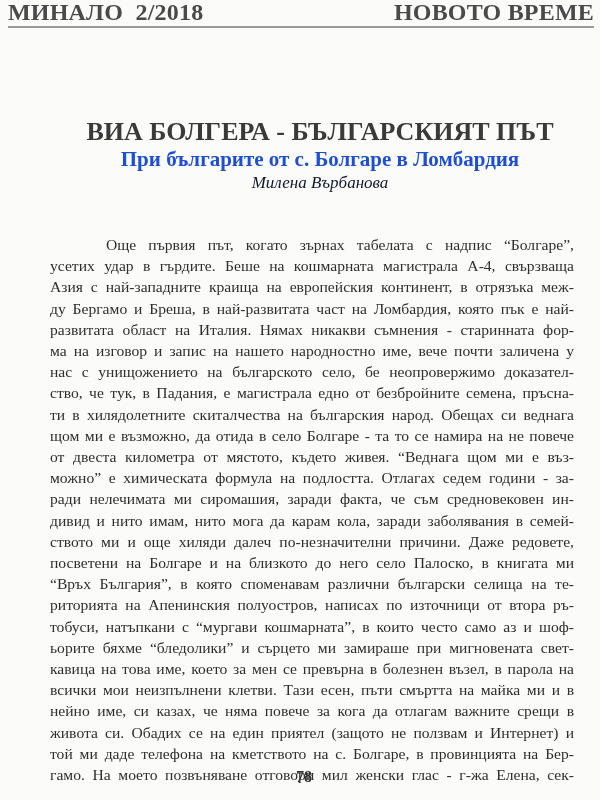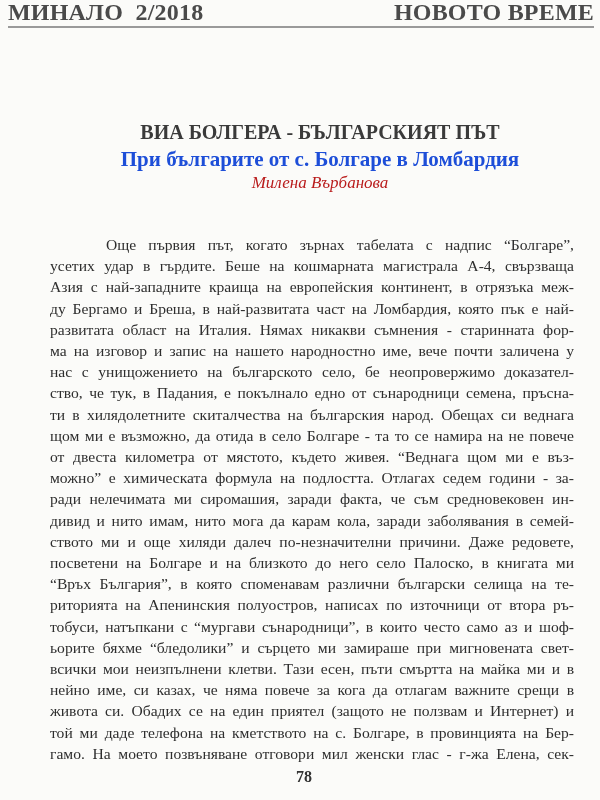--- a/index.html
+++ b/index.html
@@ -17,29 +17,29 @@
     font-weight: bold; font-size: 24px; color: #4a4a4a;
     letter-spacing: 0.2px;
     line-height: 24px;
   }
   .header-rule {
     position: absolute; left: 8px; right: 6px; top: 26px;
     height: 2px; background: #9a9a9a;
   }
   .title-block { position: absolute; left: 0; right: 0; top: 118px; text-align: center; }
   .title {
-    font-weight: bold; font-size: 20px; color: #3a3a3a; line-height: 28px;
+    font-weight: bold; font-size: 26px; color: #3a3a3a; line-height: 28px;
     margin-left: 40px;
   }
   .subtitle {
     font-weight: bold; font-size: 21px; color: #1d4ed8; line-height: 26px;
     margin-left: 40px;
   }
   .author {
-    font-style: italic; font-size: 17px; color: #b91c1c; line-height: 22px;
+    font-style: italic; font-size: 17px; color: #0f172a; line-height: 22px;
     margin-left: 40px;
   }
   .body-text {
     position: absolute; left: 50px; width: 524px; top: 234px;
     font-size: 15.6px; line-height: 21.2px; color: #2e2e2e;
   }
   .body-text .line {
     display: block; white-space: nowrap;
     text-align: justify; text-align-last: justify;
   }
@@ -66,33 +66,34 @@
 </div>
 
 <div class="body-text">
   <span class="line first">Още първия път, когато зърнах табелата с надпис “Болгаре”,</span>
   <span class="line">усетих удар в гърдите. Беше на кошмарната магистрала А-4, свързваща</span>
   <span class="line">Азия с най-западните краища на европейския континент, в отрязъка меж-</span>
   <span class="line">ду Бергамо и Бреша, в най-развитата част на Ломбардия, която пък е най-</span>
   <span class="line">развитата област на Италия. Нямах никакви съмнения - старинната фор-</span>
   <span class="line">ма на изговор и запис на нашето народностно име, вече почти заличена у</span>
   <span class="line">нас с унищожението на българското село, бе неопровержимо доказател-</span>
-  <span class="line">ство, че тук, в Падания, е покълнало едно от сънародници семена, пръсна-</span>
+  <span class="line">ство, че тук, в Падания, е магистрала едно от безбройните семена, пръсна-</span>
   <span class="line">ти в хилядолетните скиталчества на българския народ. Обещах си веднага</span>
   <span class="line">щом ми е възможно, да отида в село Болгаре - та то се намира на не повече</span>
   <span class="line">от двеста километра от мястото, където живея. “Веднага щом ми е въз-</span>
   <span class="line">можно” е химическата формула на подлостта. Отлагах седем години - за-</span>
   <span class="line">ради нелечимата ми сиромашия, заради факта, че съм средновековен ин-</span>
   <span class="line">дивид и нито имам, нито мога да карам кола, заради заболявания в семей-</span>
   <span class="line">ството ми и още хиляди далеч по-незначителни причини. Даже редовете,</span>
   <span class="line">посветени на Болгаре и на близкото до него село Палоско, в книгата ми</span>
   <span class="line">“Връх България”, в която споменавам различни български селища на те-</span>
   <span class="line">риторията на Апенинския полуостров, написах по източници от втора ръ-</span>
-  <span class="line">тобуси, натъпкани с “мургави сънародници”, в които често само аз и шоф-</span>
+  <span class="line">тобуси, натъпкани с “мургави кошмарната”, в които често само аз и шоф-</span>
   <span class="line">ьорите бяхме “бледолики” и сърцето ми замираше при мигновената свет-</span>
+  <span class="line">кавица на това име, което за мен се превърна в болезнен възел, в парола на</span>
   <span class="line">всички мои неизпълнени клетви. Тази есен, пъти смъртта на майка ми и в</span>
   <span class="line">нейно име, си казах, че няма повече за кога да отлагам важните срещи в</span>
   <span class="line">живота си. Обадих се на един приятел (защото не ползвам и Интернет) и</span>
   <span class="line">той ми даде телефона на кметството на с. Болгаре, в провинцията на Бер-</span>
   <span class="line">гамо. На моето позвъняване отговори мил женски глас - г-жа Елена, сек-</span>
 
 </div>
 
 <div class="page-number">78</div>
 

